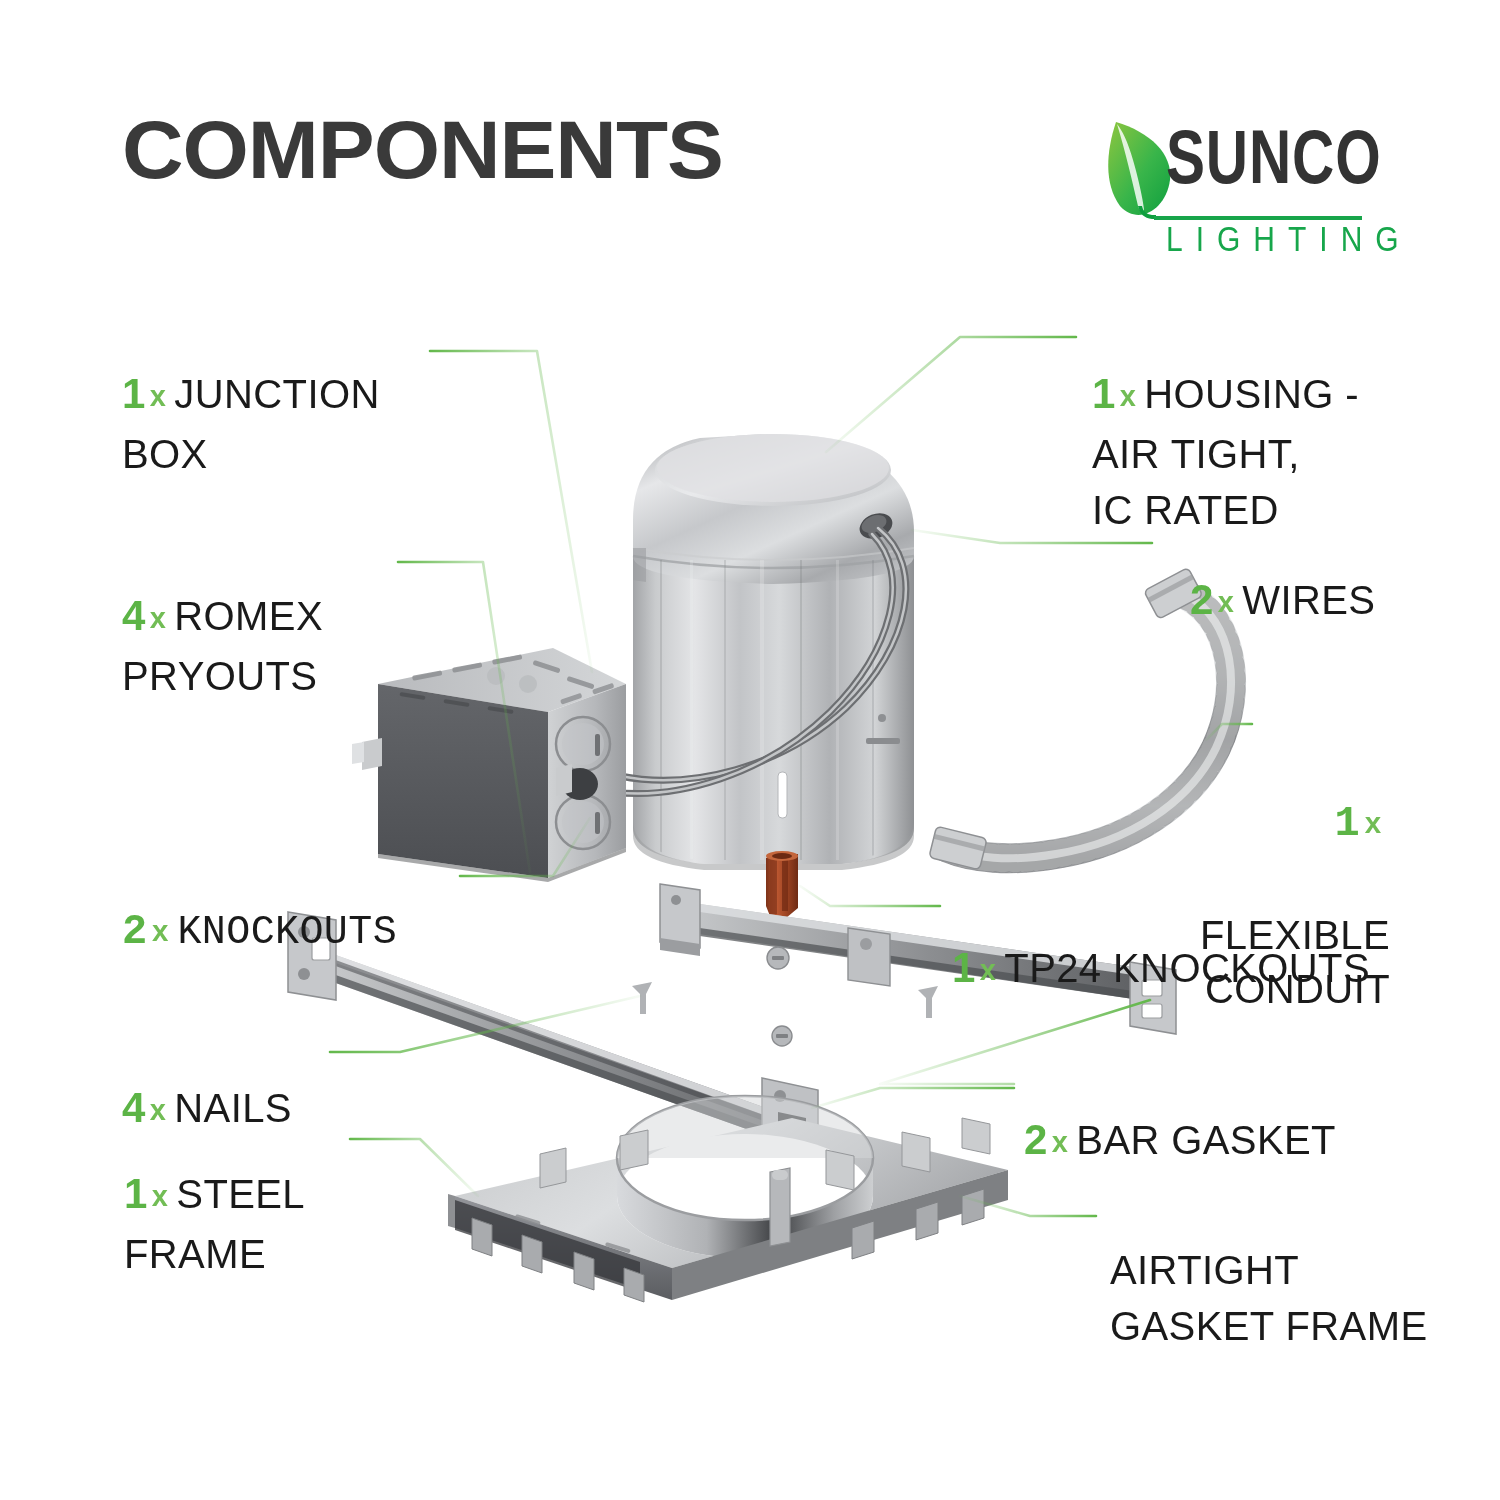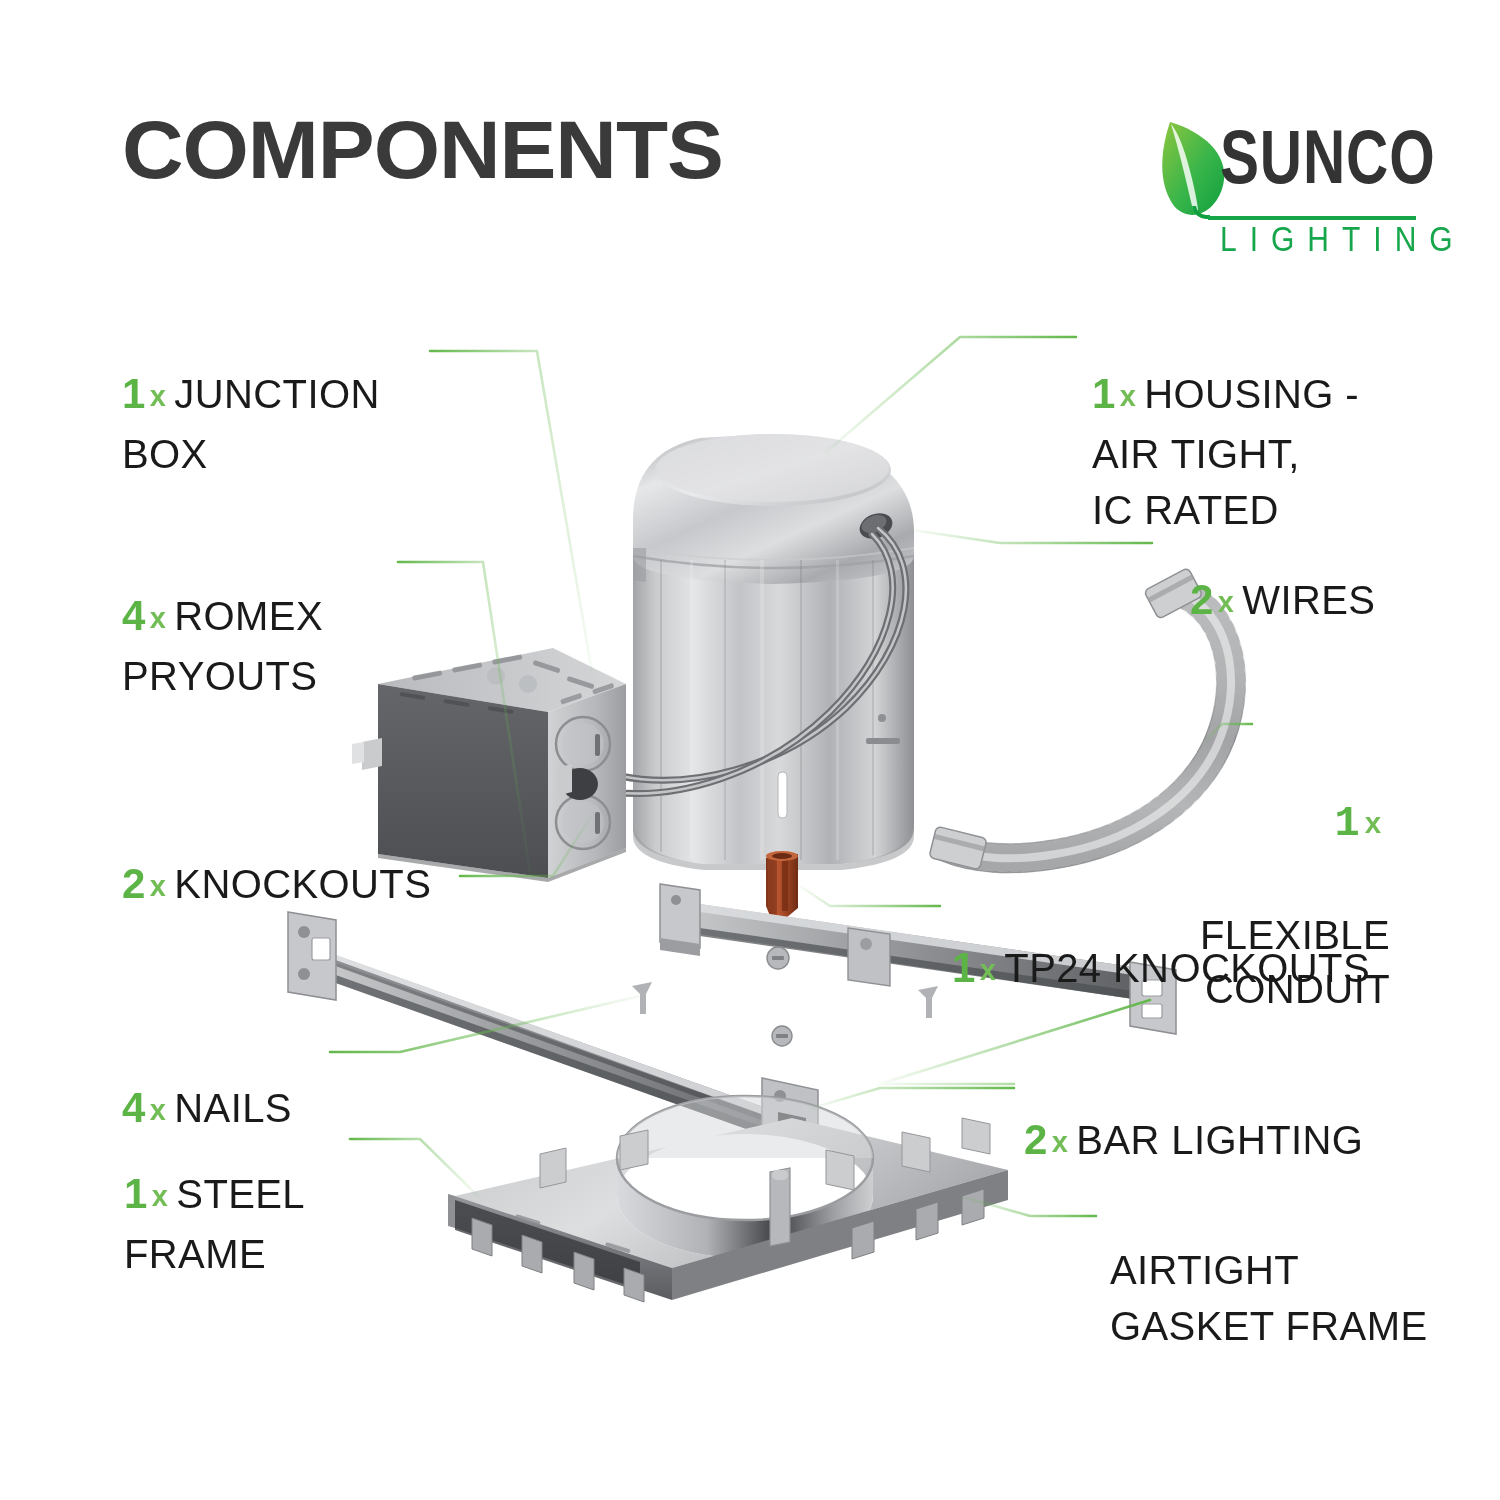--- a/index.html
+++ b/index.html
@@ -29,21 +29,21 @@
     letter-spacing: -1px;
     color: #3a3a3a;
     font-family: "Liberation Sans", sans-serif;
     transform: scaleX(1.04);
     transform-origin: left center;
     white-space: nowrap;
   }
 
   #brand-logo {
     position: absolute;
-    left: 1158px;
+    left: 1104px;
     top: 112px;
     width: 300px;
     height: 150px;
   }
   .logo-leaf { position: absolute; left: 0px; top: 2px; }
   .logo-wordmark {
     position: absolute;
     left: 62px;
     top: 0px;
     font-size: 68px;
@@ -476,21 +476,21 @@
   <div class="callout" style="left:122px; top:310px;">
     <span class="qty">1</span><span class="times">x</span><span class="ctext">JUNCTION
 BOX</span>
   </div>
 
   <div class="callout" style="left:122px; top:532px;">
     <span class="qty">4</span><span class="times">x</span><span class="ctext">ROMEX
 PRYOUTS</span>
   </div>
 
-  <div class="callout" style="left:122px; top:800px;">
+  <div class="callout" style="left:122px; top:848px;font-family:Liberation Mono, monospace;">
     <span class="qty">2</span><span class="times">x</span><span class="ctext">KNOCKOUTS</span>
   </div>
 
   <div class="callout" style="left:122px; top:1024px;">
     <span class="qty">4</span><span class="times">x</span><span class="ctext">NAILS</span>
   </div>
 
   <div class="callout" style="left:124px; top:1110px;">
     <span class="qty">1</span><span class="times">x</span><span class="ctext">STEEL
 FRAME</span>
@@ -512,21 +512,21 @@
     </div>
     <div class="ctext" style="line-height:54px;">FLEXIBLE
 CONDUIT</div>
   </div>
 
   <div class="callout" style="left:952px; top:884px;">
     <span class="qty">1</span><span class="times">x</span><span class="ctext">TP24 KNOCKOUTS</span>
   </div>
 
   <div class="callout" style="left:1024px; top:1056px;">
-    <span class="qty">2</span><span class="times">x</span><span class="ctext">BAR LIGHTING</span>
+    <span class="qty">2</span><span class="times">x</span><span class="ctext">BAR GASKET</span>
   </div>
 
   <div class="callout" style="left:1110px; top:1186px;">
     <span class="ctext">AIRTIGHT
 GASKET FRAME</span>
   </div>
 
 </div>
 
 </body></html>

